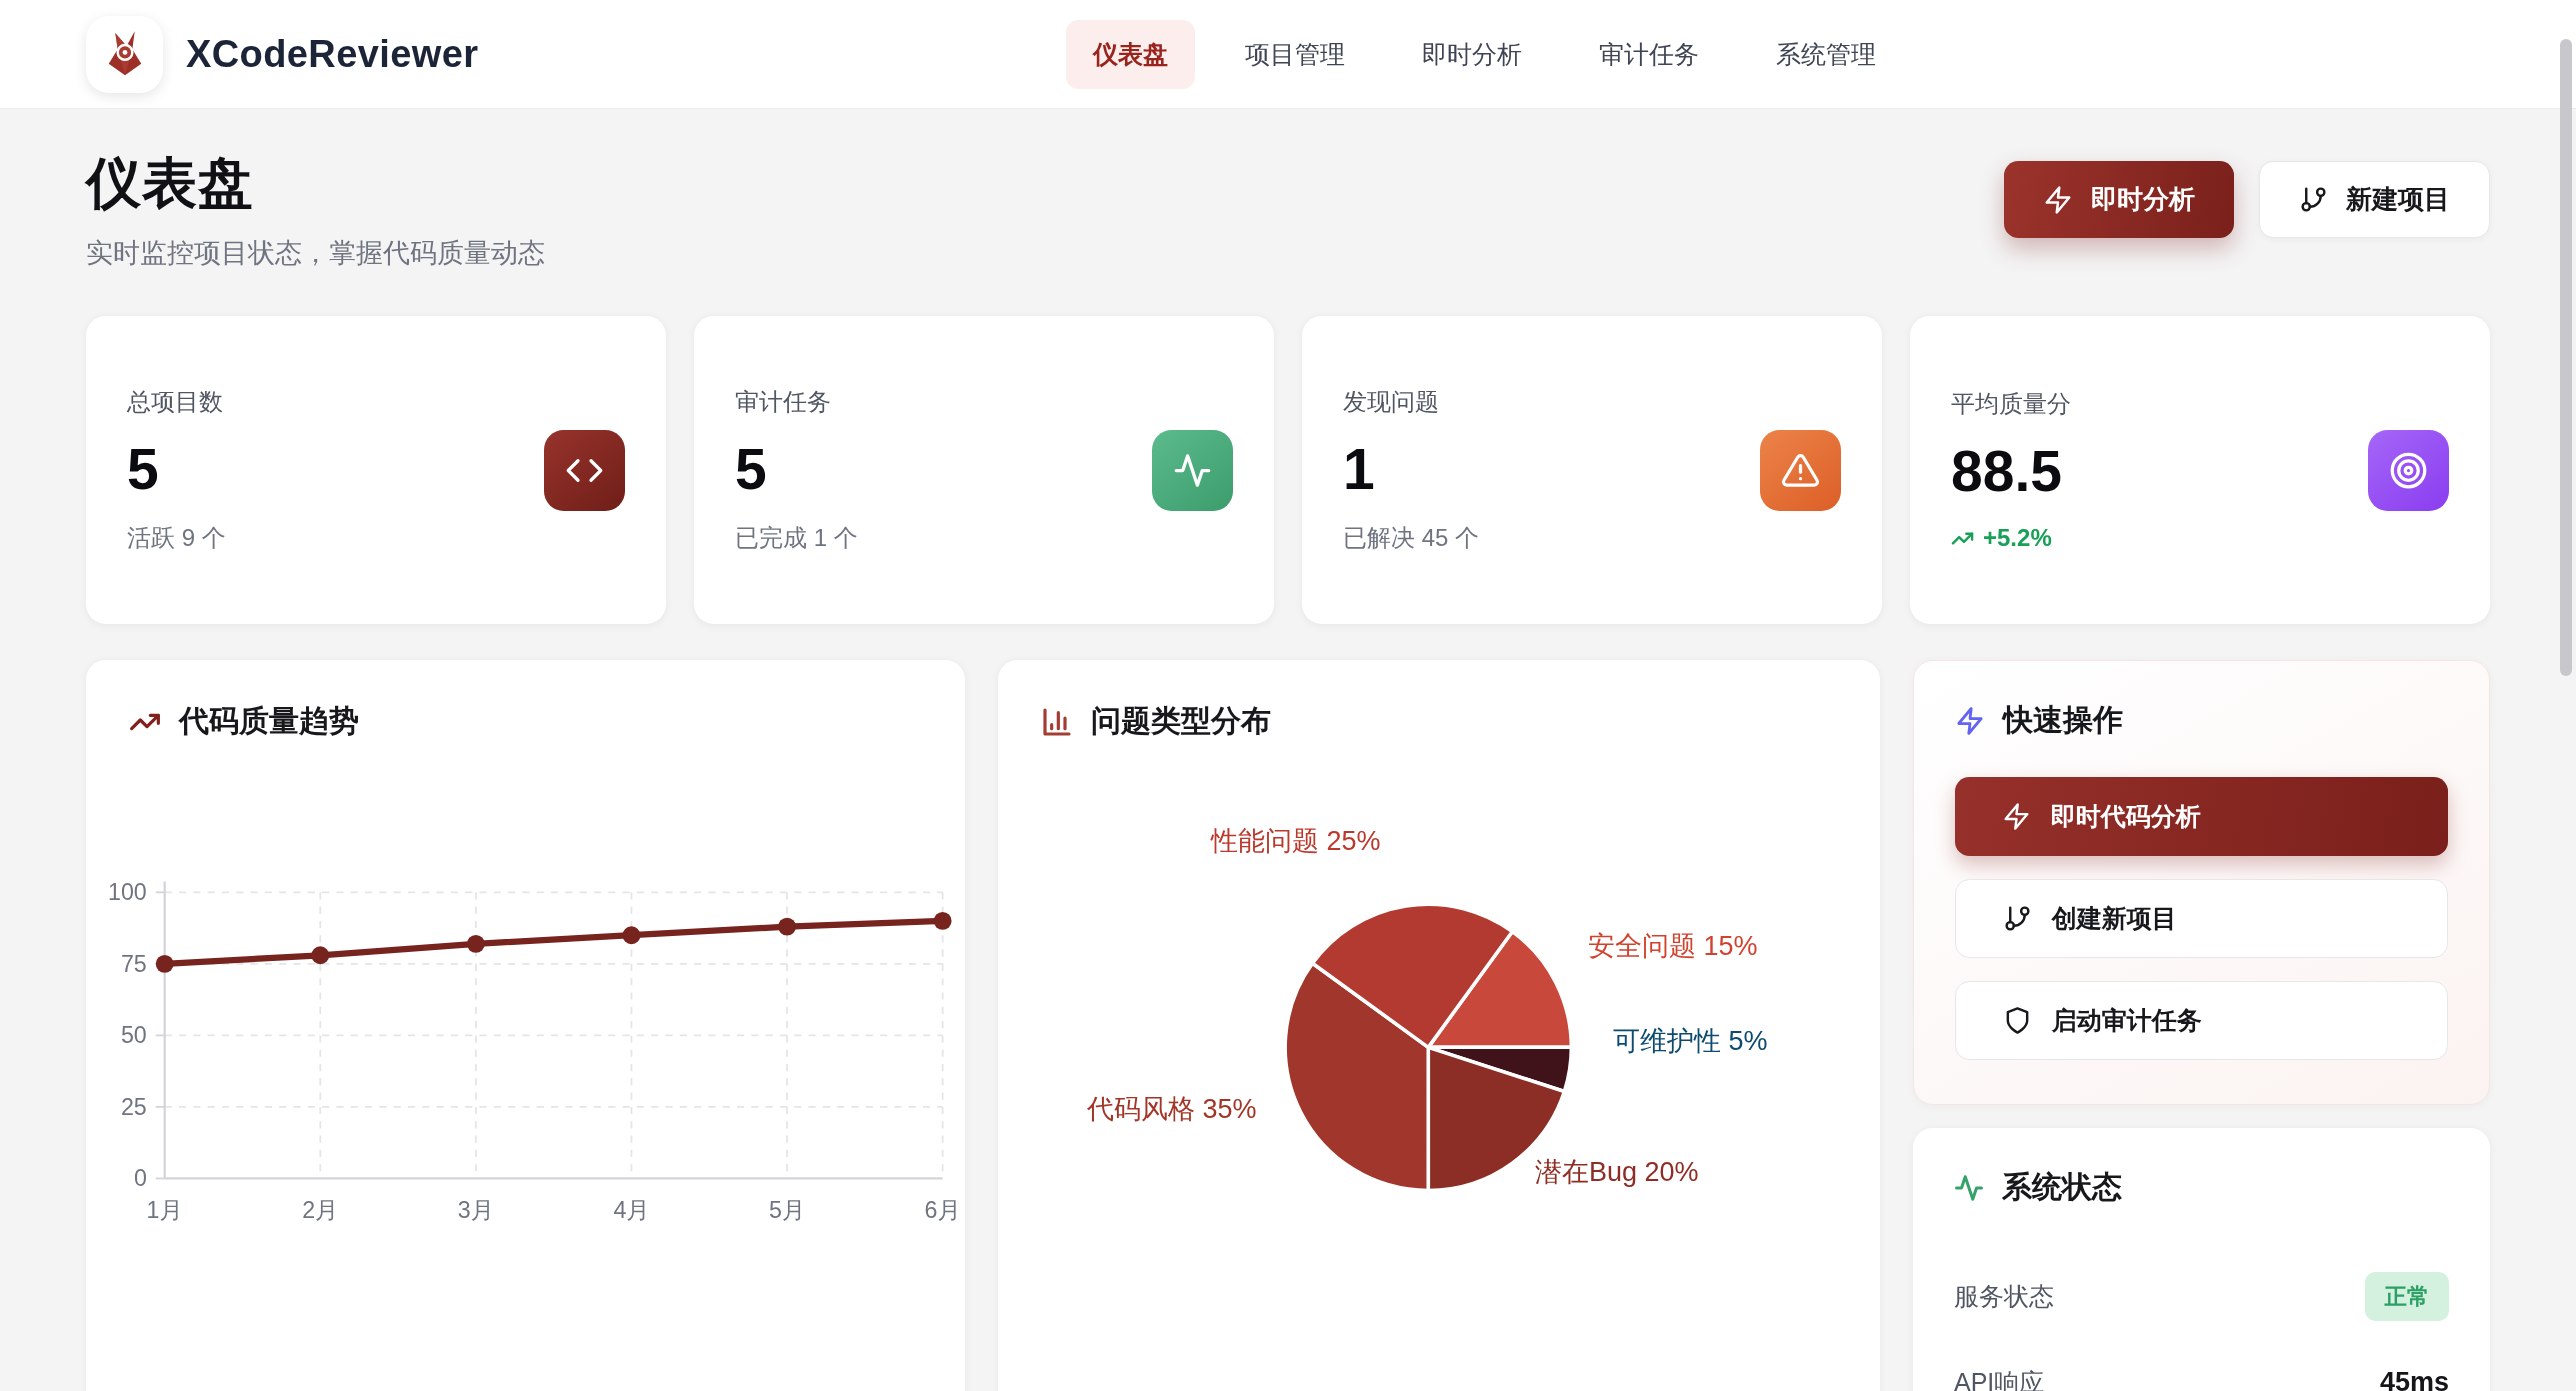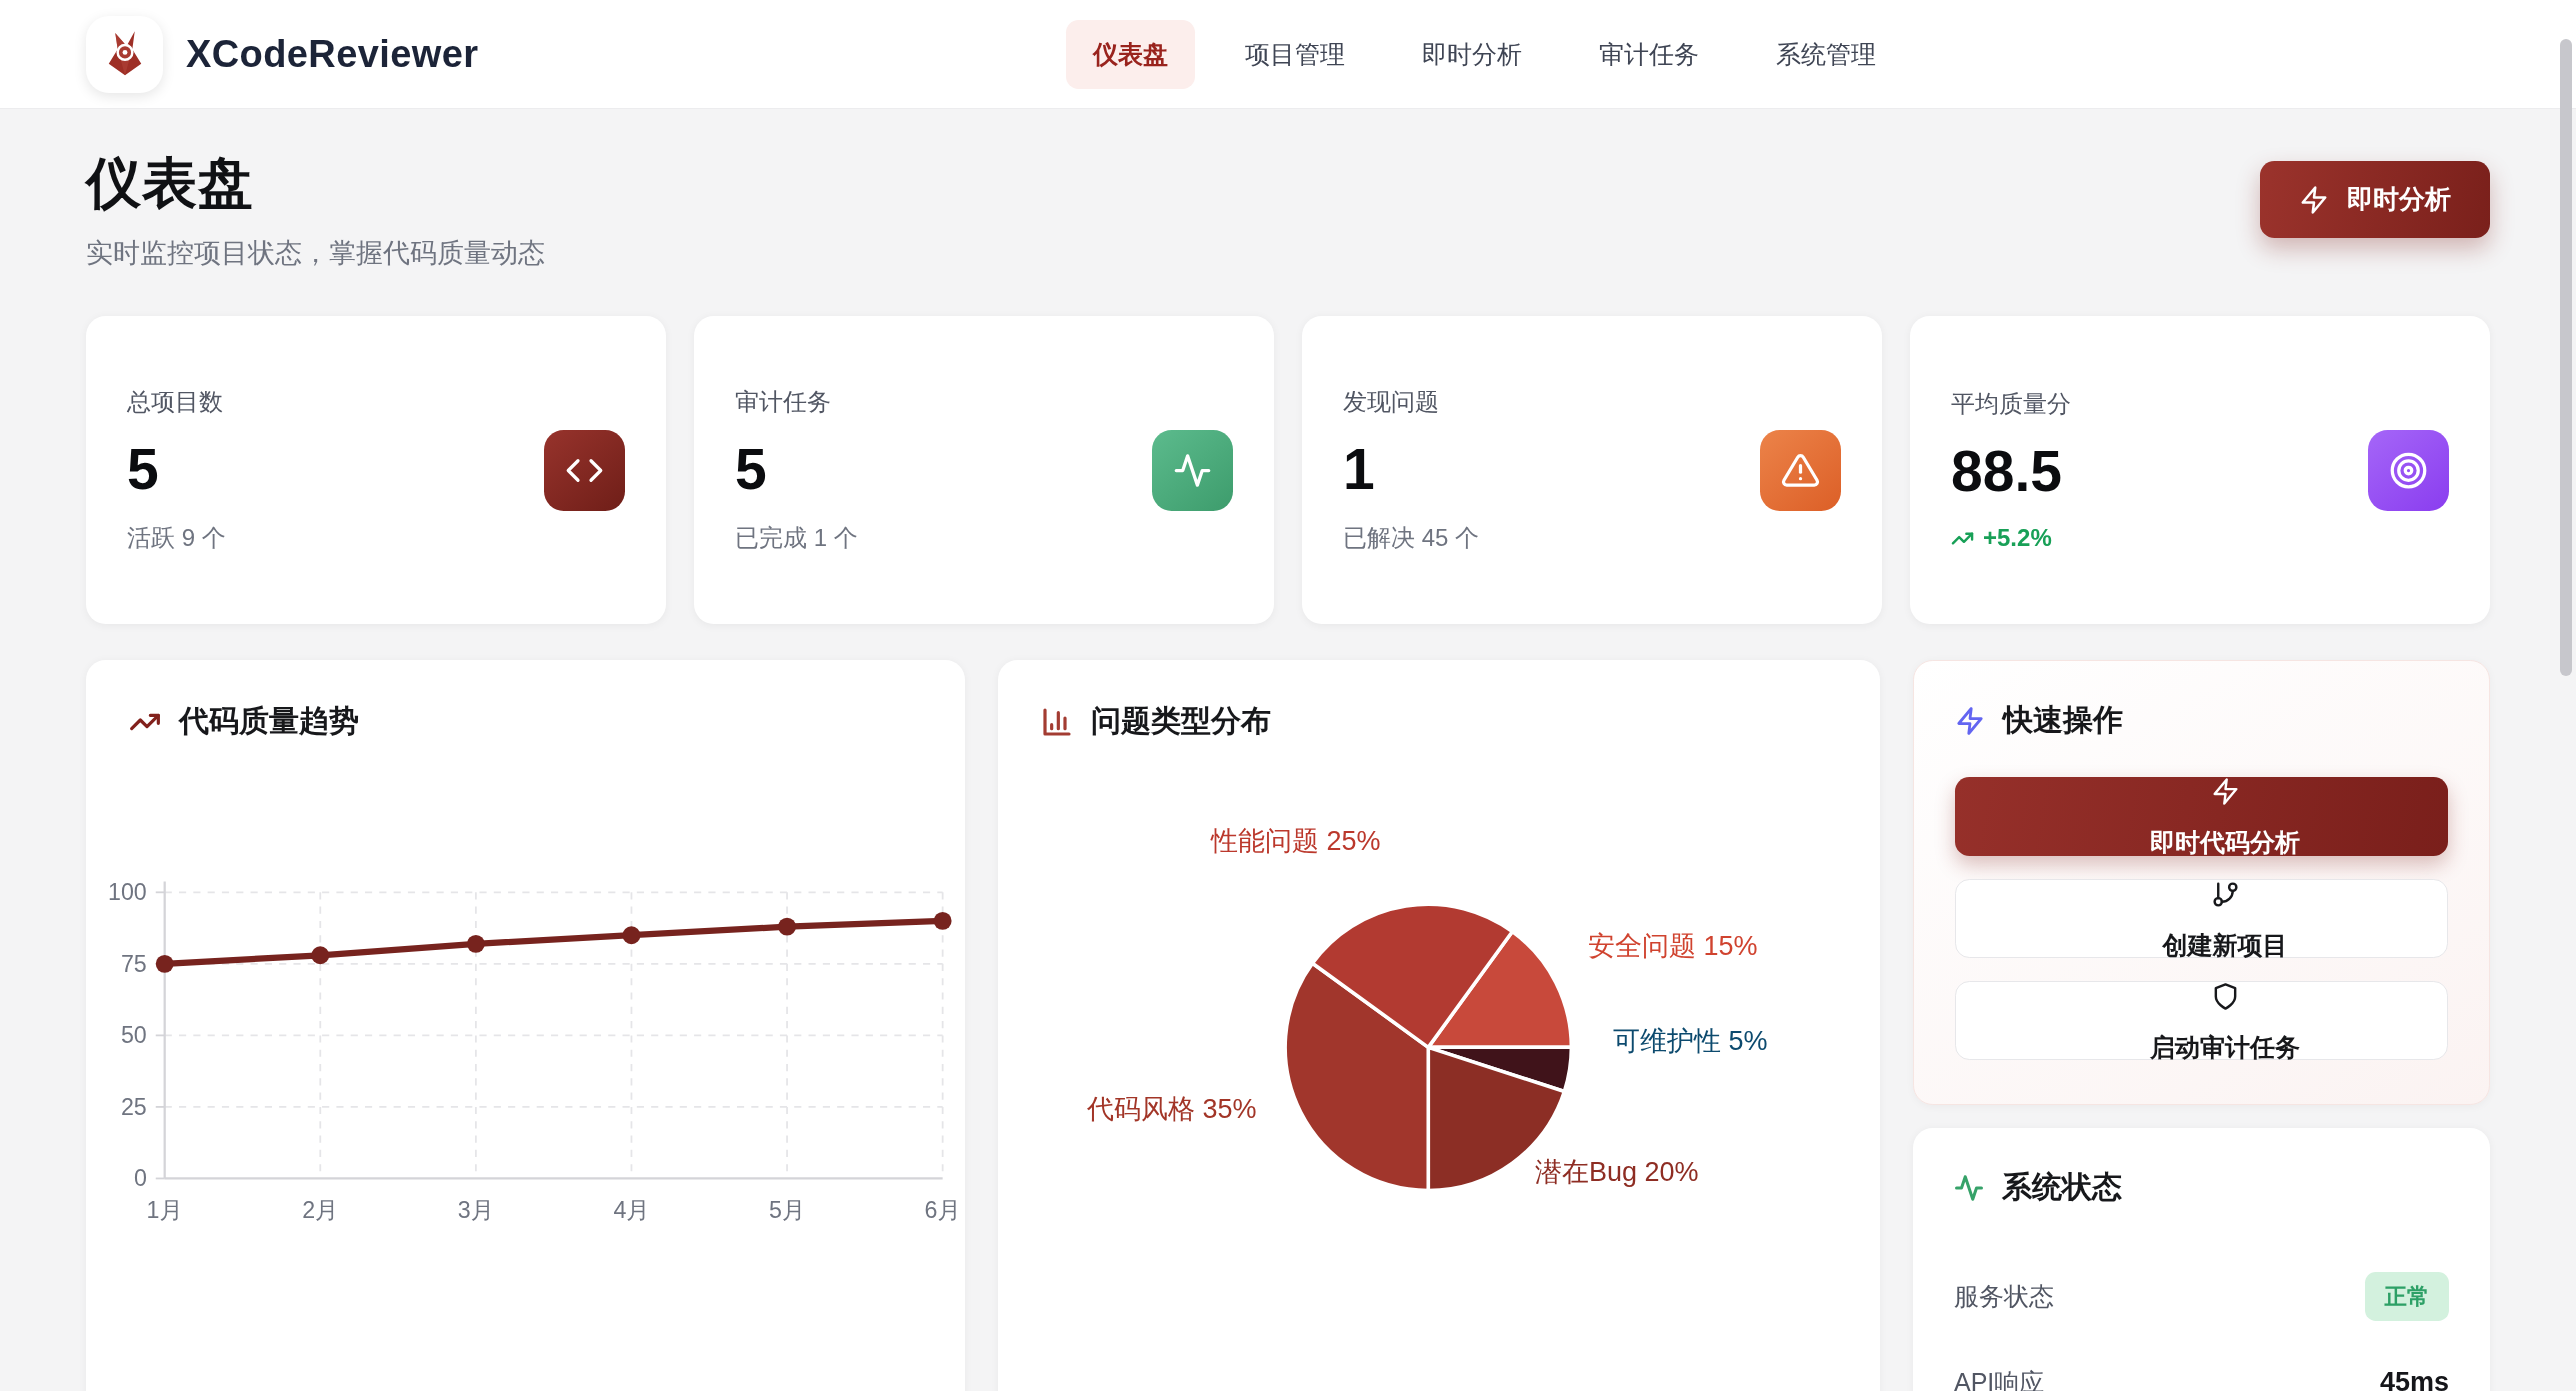--- a/index.html
+++ b/index.html
@@ -70,21 +70,20 @@
   .quick-card {
     border-radius:19.7px; padding:39px 41px; height:445px;
     background:linear-gradient(150deg,#ffffff 0%,#fbf3f2 100%);
     border:1.8px solid #f6e5e2; box-shadow:0 1.8px 9px rgba(0,0,0,.04);
   }
   .qa-list { margin-top:36px; display:flex; flex-direction:column; gap:23px; }
   .qa-btn {
     height:79px; border-radius:14.3px; display:flex; align-items:center; gap:19.7px;
     padding:0 0 0 47px; font-size:25px; font-weight:600; cursor:pointer; border:none; font-family:inherit;
     text-align:left;
-    flex-direction:column;
   }
   .qa-btn.primary {
     background:linear-gradient(100deg,#96302a 0%,#7a1f1b 100%); color:#ffffff;
     box-shadow:0 9px 19.7px rgba(130,35,30,.28);
   }
   .qa-btn.plain { background:#ffffff; color:#17181b; border:1.8px solid #e7e7ea; }
   .status-card { padding:39px 41px; height:358px; }
   .status-rows { margin-top:64px; display:flex; flex-direction:column; gap:45px; }
   .status-row { display:flex; justify-content:space-between; align-items:center; }
   .status-label { font-size:25px; color:#515663; }
@@ -131,20 +130,31 @@
       <div class="page-subtitle">实时监控项目状态，掌握代码质量动态</div>
     </div>
     <div class="header-actions">
       <button class="btn btn-primary">
         <span id="hdr-zap">
             <svg class="icon-svg" width="30" height="30" viewBox="0 0 24 24" fill="none" stroke="#ffffff" stroke-width="2" stroke-linecap="round" stroke-linejoin="round">
               <polygon points="13 2 3 14 12 14 11 22 21 10 12 10 13 2"></polygon>
             </svg>
           </span>
         <span>即时分析</span>
+      </button>
+      <button class="btn btn-secondary">
+        <span id="hdr-branch">
+            <svg class="icon-svg" width="29" height="29" viewBox="0 0 24 24" fill="none" stroke="#17181b" stroke-width="2" stroke-linecap="round" stroke-linejoin="round">
+              <line x1="6" y1="3" x2="6" y2="15"></line>
+              <circle cx="18" cy="6" r="3"></circle>
+              <circle cx="6" cy="18" r="3"></circle>
+              <path d="M18 9a9 9 0 0 1-9 9"></path>
+            </svg>
+          </span>
+        <span>新建项目</span>
       </button>
     </div>
   </div>
 
   <div class="stats-row" id="stats-row">
       <div class="stat-card">
         <div>
           <div class="stat-label">总项目数</div>
           <div class="stat-value">5</div>
           <div class="stat-sub">

